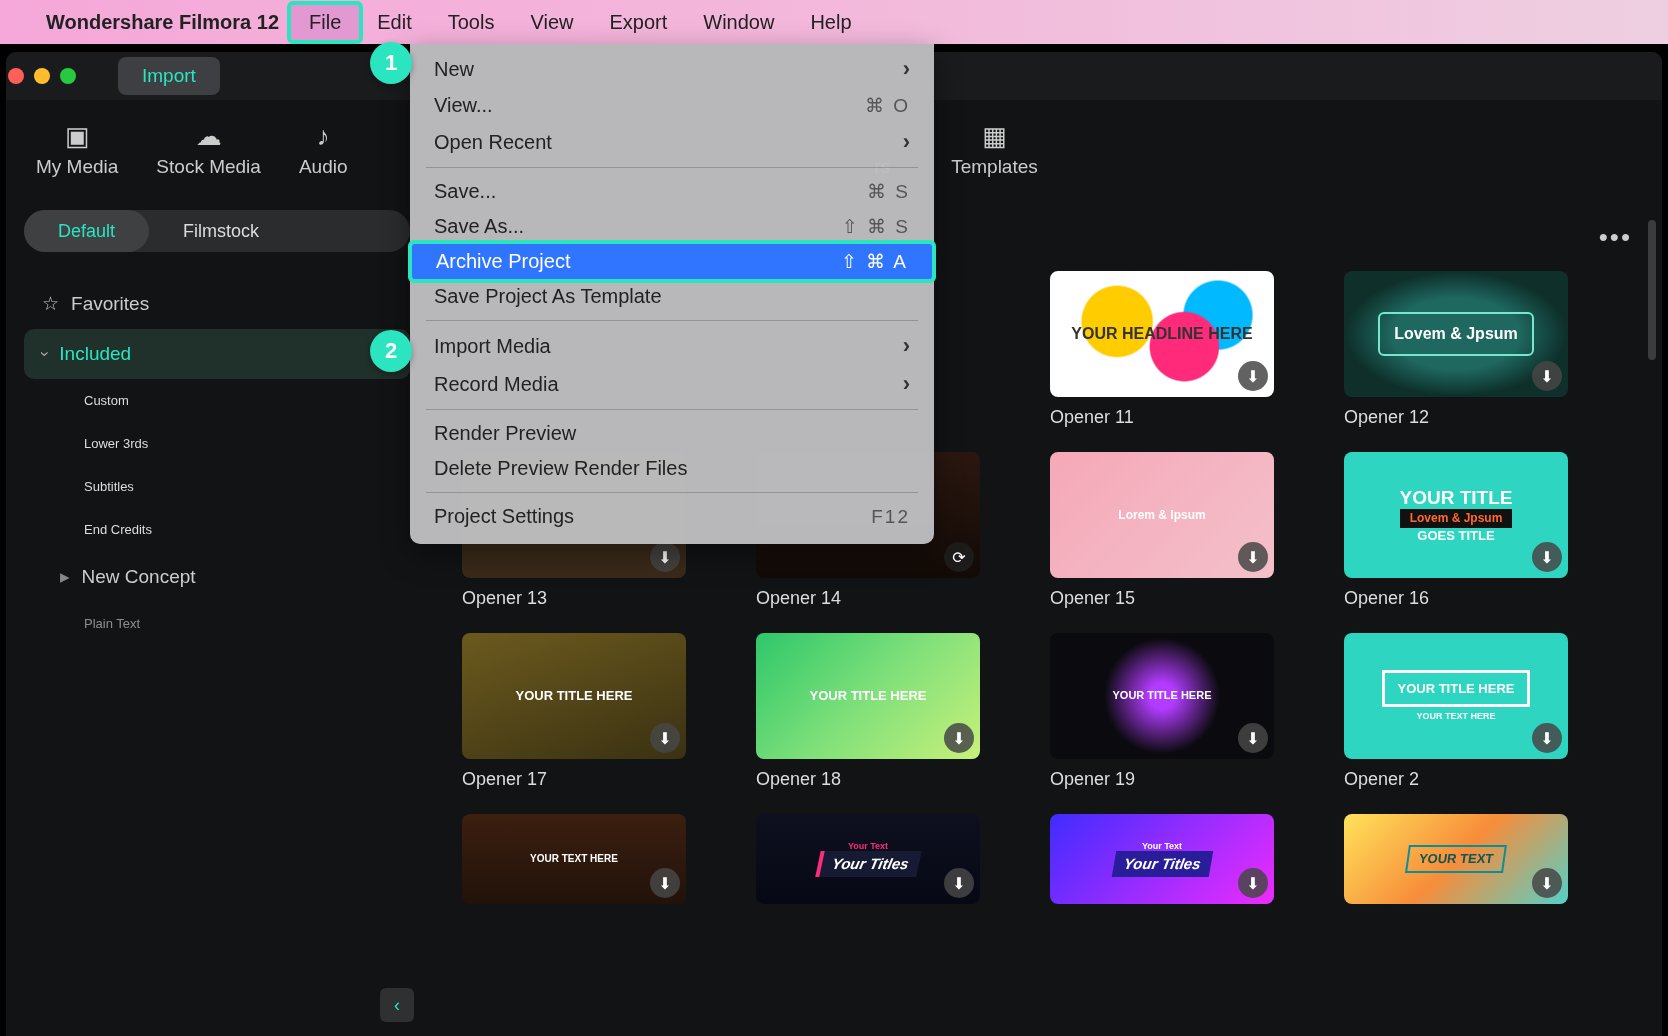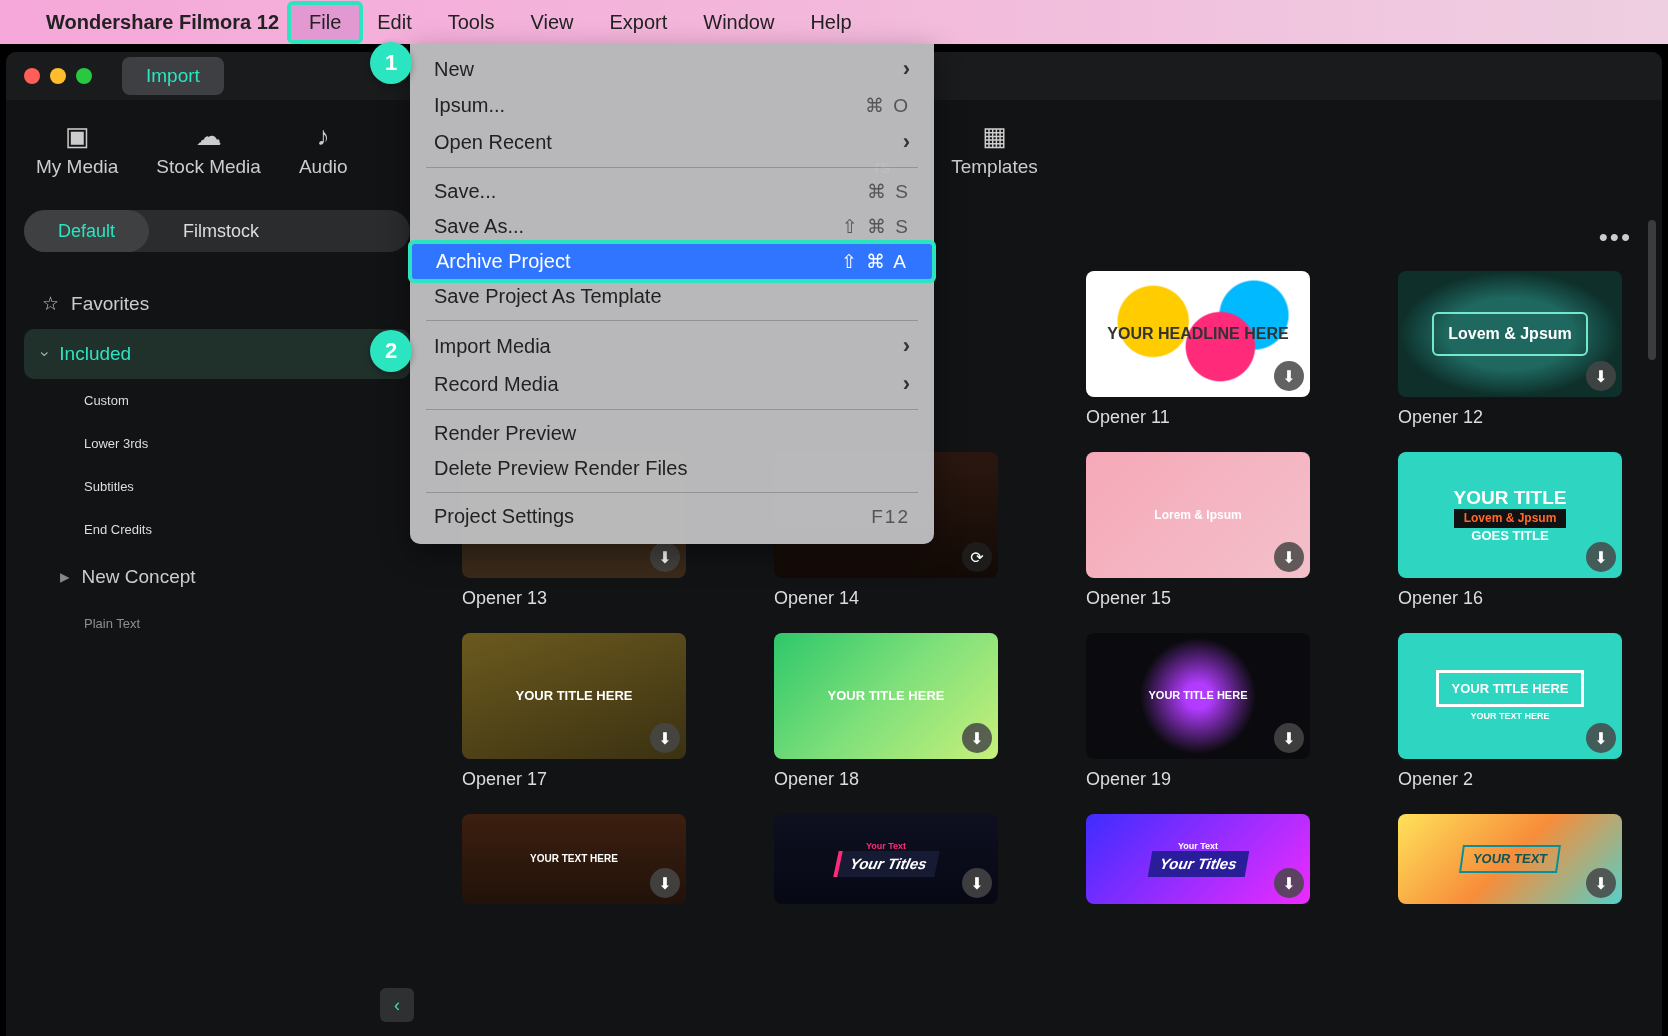--- a/index.html
+++ b/index.html
@@ -20,21 +20,21 @@
 .dropdown .sep { height: 1px; background: rgba(0,0,0,0.2); margin: 6px 16px; }
 .dropdown .mi.hl { background: #2f75ff; color: #fff; outline: 4px solid #2be5c0; margin: 0 2px; border-radius: 2px; }
 .dropdown .mi.hl .sc { color: #fff; }
 
 
 .callout { position: absolute; width: 42px; height: 42px; border-radius: 50%; background: #2be5c0; color: #fff; font-weight: 700; font-size: 22px; display: flex; align-items: center; justify-content: center; box-shadow: 0 2px 6px rgba(0,0,0,0.3); z-index: 60; }
 
 
 .appwin { position: absolute; top: 52px; left: 6px; right: 6px; bottom: 0; background: #121315; border-radius: 10px 10px 0 0; overflow: hidden; }
 
-.titlebar { height: 48px; display: flex; align-items: center; padding: 0 18px; gap: 10px; background: #1a1b1d; }
+.titlebar { height: 48px; display: flex; align-items: center; padding: 0 2px; gap: 22px; background: #1a1b1d; }
 .traffic { display: flex; gap: 10px; margin-right: 20px; }
 .traffic span { width: 16px; height: 16px; border-radius: 50%; display: inline-block; }
 .tr-close{ background:#ff5f57;} .tr-min{background:#ffbd2e;} .tr-max{background:#28c940;}
 .import-btn { background: #3d3f42; color: #2be5c0; font-size: 19px; font-weight: 500; padding: 8px 24px; border-radius: 8px; }
 
 .tabbar { height: 100px; display: flex; align-items: center; gap: 38px; padding: 0 30px; background: #121315; }
 .tab { display:flex; flex-direction:column; align-items:center; gap:6px; color:#ccc; font-size:19px; }
 .tab .ticon { width: 34px; height: 28px; display:flex; align-items:center; justify-content:center; font-size:26px; }
 
 .body { display:flex; height: calc(100% - 148px); }
@@ -46,21 +46,21 @@
 .side-item { display:flex; align-items:center; gap:12px; padding: 14px 18px; font-size:19px; border-radius: 10px; }
 .side-item.active { background:#20302b; color:#2be5c0; }
 .side-item .chev { font-size:16px; color:#aaa; transform:rotate(90deg); }
 .sub-item { padding: 14px 18px 14px 60px; font-size:13px; color:#ddd; }
 .collapse-btn { position:absolute; bottom:14px; right:14px; width:34px; height:34px; background:#2e3032; border-radius:6px; display:flex; align-items:center; justify-content:center; color:#2be5c0; font-size:18px; }
 
 .content { flex:1; position:relative; padding: 14px 24px 0 34px; overflow:hidden; }
 .content-top { display:flex; justify-content:flex-end; padding: 8px 6px 18px 0; }
 .more-icon { color:#ccc; font-size:26px; letter-spacing:2px; }
 
-.grid { display:grid; grid-template-columns: repeat(4, 224px); gap: 24px 88px; }
+.grid { display:grid; grid-template-columns: repeat(4, 224px); gap: 24px 70px; }
 .card { display:flex; flex-direction:column; gap:10px; }
 .thumb { width:224px; height:126px; border-radius:8px; position:relative; display:flex; align-items:center; justify-content:center; overflow:hidden; }
 .thumb .ttext { color:#fff; font-weight:700; font-size:16px; text-align:center; line-height:1.2; }
 .dl-icon { position:absolute; bottom:6px; right:6px; width:30px; height:30px; border-radius:50%; background:rgba(70,70,70,0.85); display:flex; align-items:center; justify-content:center; color:#fff; font-size:16px; }
 .refresh-icon { position:absolute; bottom:6px; right:6px; width:30px; height:30px; border-radius:50%; background:rgba(30,30,30,0.9); display:flex; align-items:center; justify-content:center; color:#fff; font-size:16px; }
 .card .lbl { color:#ddd; font-size:18px; }
 
 
 .t11 { background: radial-gradient(circle at 30% 40%, #ffcc00 20%, transparent 21%), radial-gradient(circle at 60% 60%, #ff2a7a 22%, transparent 23%), radial-gradient(circle at 75% 35%, #00b9ff 18%, transparent 19%), #fff; }
 .t12 { background: radial-gradient(ellipse at center, #1e6860 40%, #0e2f2a 70%); }
@@ -100,21 +100,21 @@
   <span class="item">Window</span>
   <span class="item">Help</span>
 </div>
 
 <div class="dropdown">
   <div class="mi">
       <span>New</span>
       <span class="arrow">›</span>
     </div>
   <div class="mi">
-      <span>Ipsum...</span>
+      <span>View...</span>
       <span class="sc">⌘  O</span>
     </div>
   <div class="mi">
       <span>Open Recent</span>
       <span class="arrow">›</span>
     </div>
   <div class="sep"></div>
   <div class="mi">
       <span>Save...</span>
       <span class="sc">⌘  S</span>

